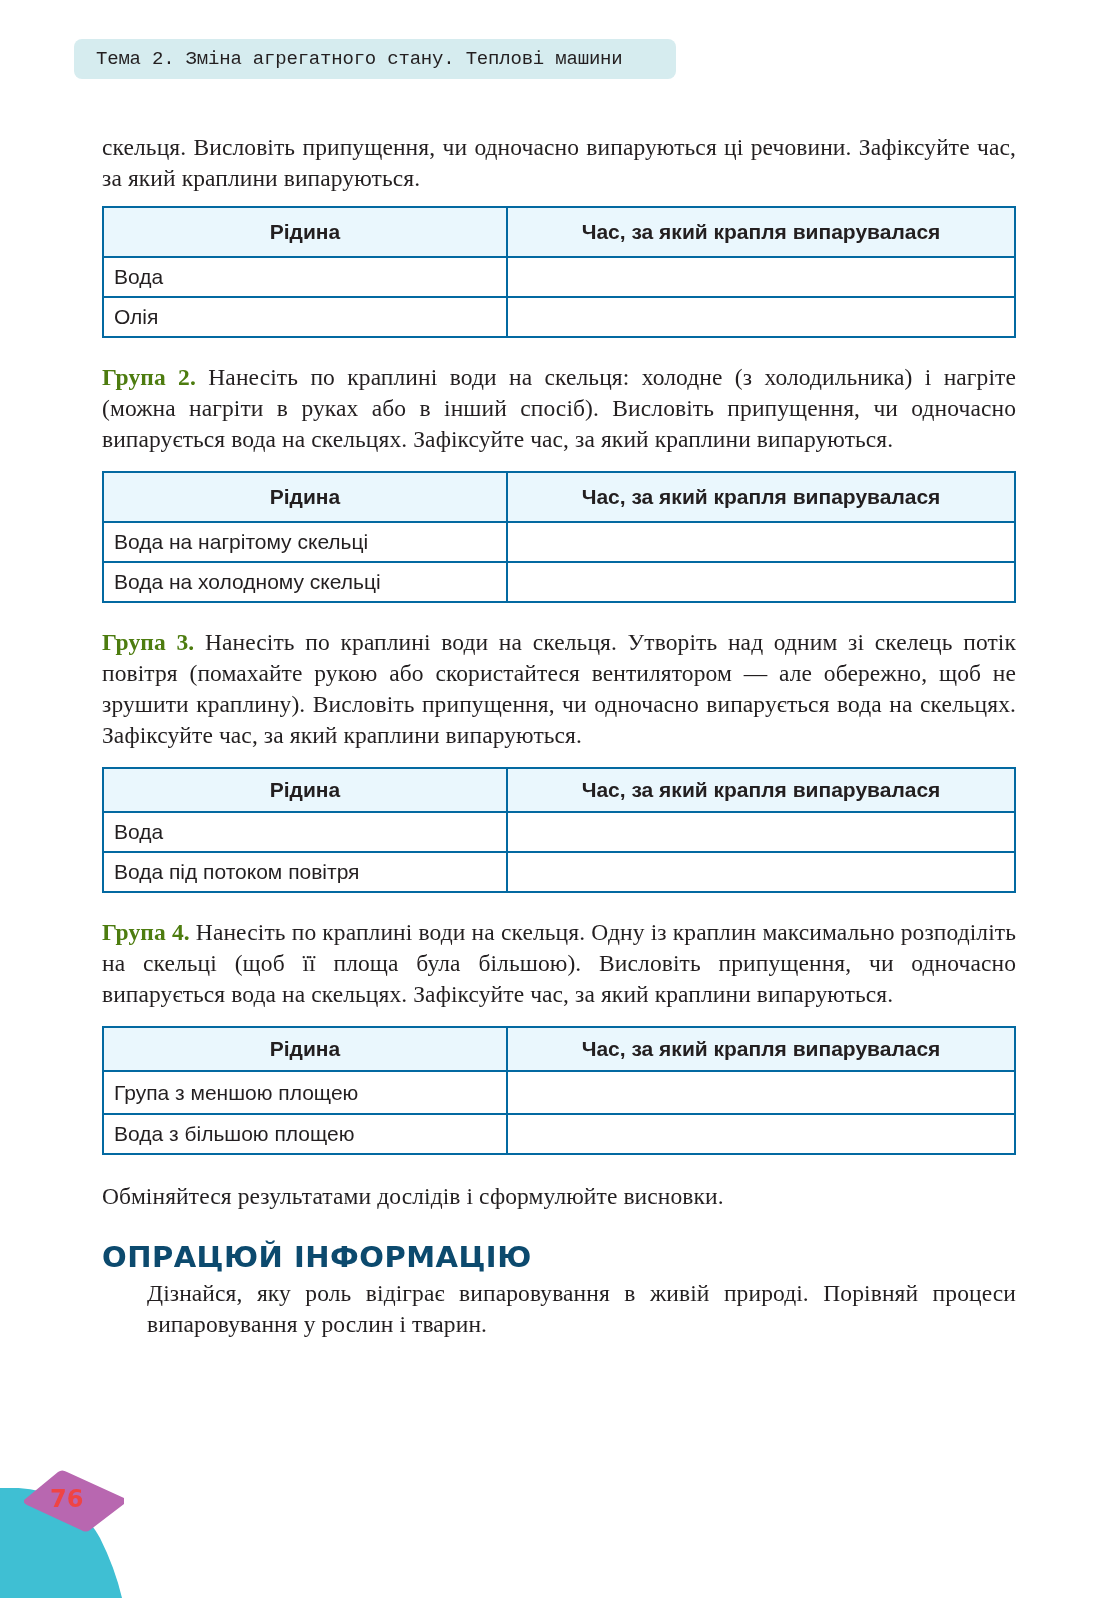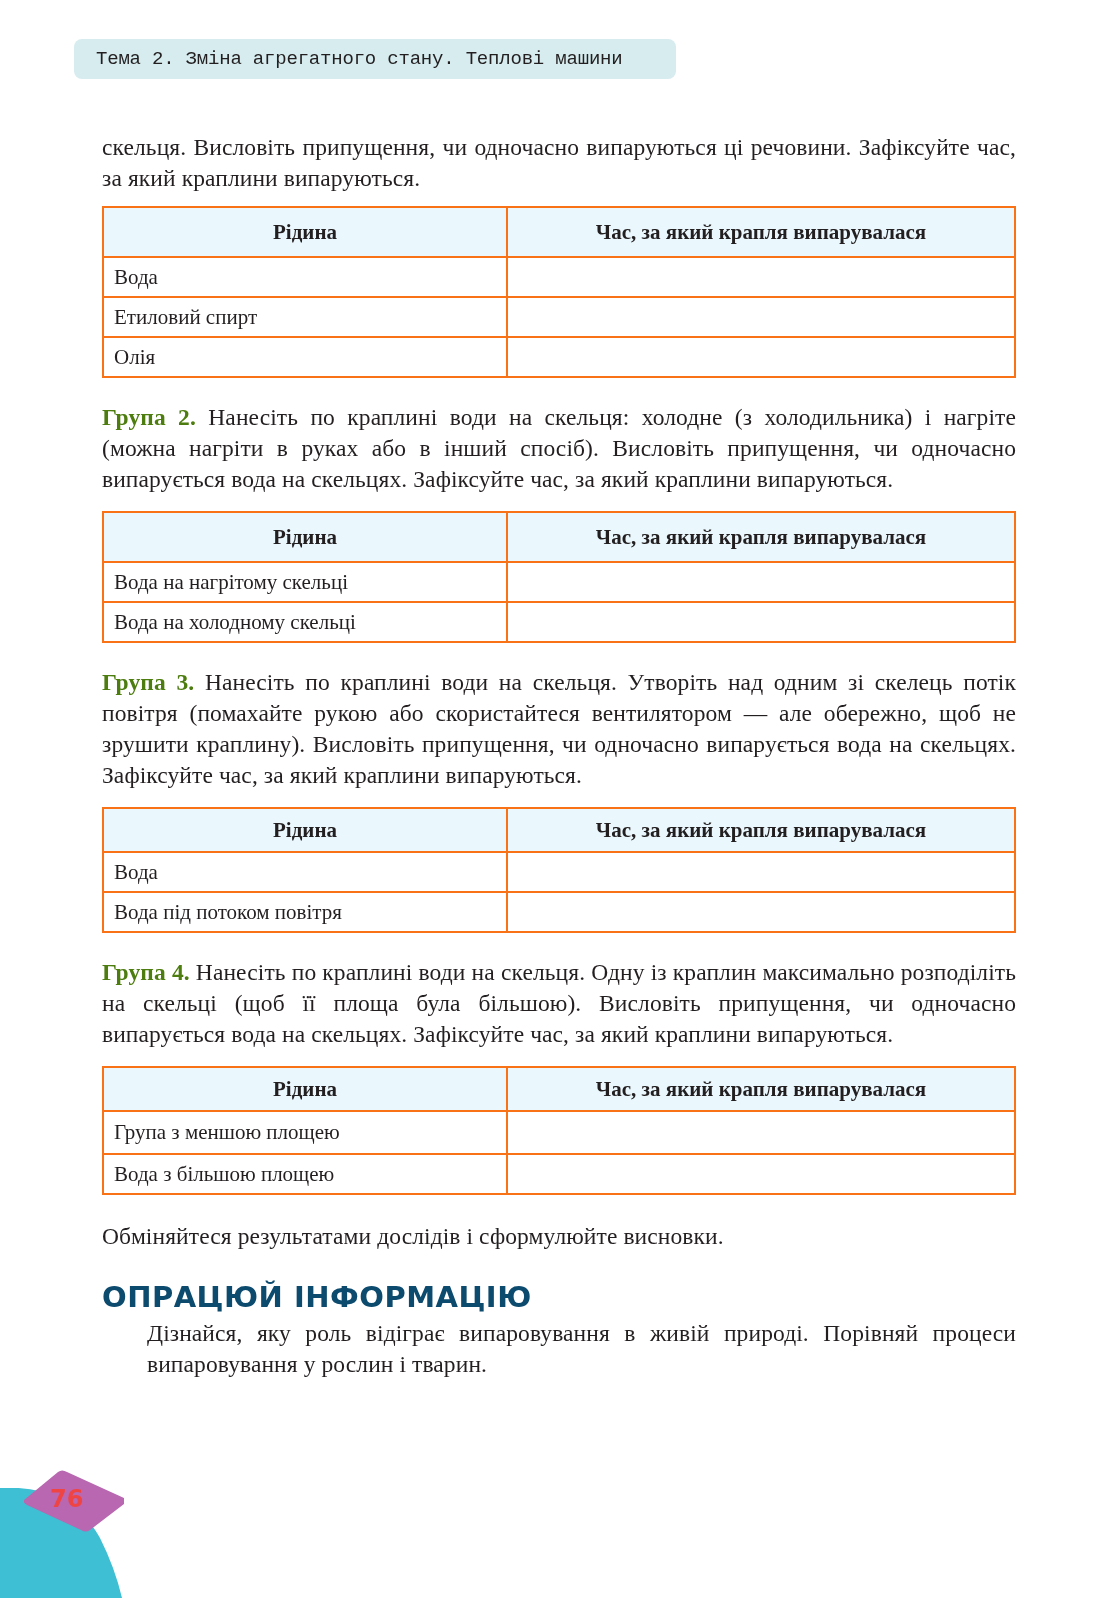--- a/index.html
+++ b/index.html
@@ -18,21 +18,21 @@
   .para {
     font-family:"Liberation Serif", serif; font-size:23.5px; line-height:31px;
     text-align:justify; margin:0; letter-spacing:0.1px;
   }
   .group-label { color:#4d7c0f; font-weight:bold; }
   table.exp {
     width:914px; border-collapse:collapse; margin:0;
     font-family:"Liberation Sans", sans-serif; font-size:21px;
   }
   table.exp th, table.exp td {
-    border:2px solid #f97316; padding:0 10px; text-align:left;font-family:Liberation Serif, serif;
+    border:2px solid #0369a1; padding:0 10px; text-align:left;
   }
   table.exp th {
     background:#eaf7fd; font-weight:bold; text-align:center; height:48px;
   }
   table.exp td { height:38px; }
   table.exp .c1 { width:382px; }
   .section-title {
     font-family:"DejaVu Sans", sans-serif; font-weight:bold; font-size:29px;
     color:#0c4a6e; letter-spacing:0.5px; margin:0;
   }
@@ -60,24 +60,20 @@
   <p class="para">скельця. Висловіть припущення, чи одночасно випаруються ці речовини. Зафіксуйте час, за який краплини випаруються.</p>
 
   <table class="exp" style="margin-top:12px;">
     <tbody>
         <tr>
       <th class="c1">Рідина</th>
       <th>Час, за який крапля випарувалася</th>
     </tr>
     <tr>
       <td>Вода</td>
-      <td></td>
-    </tr>
-    <tr>
-      <td>Етиловий спирт</td>
       <td></td>
     </tr>
     <tr>
       <td>Олія</td>
       <td></td>
     </tr>
   </tbody>
     </table>
 
   <p class="para" style="margin-top:24px;">

